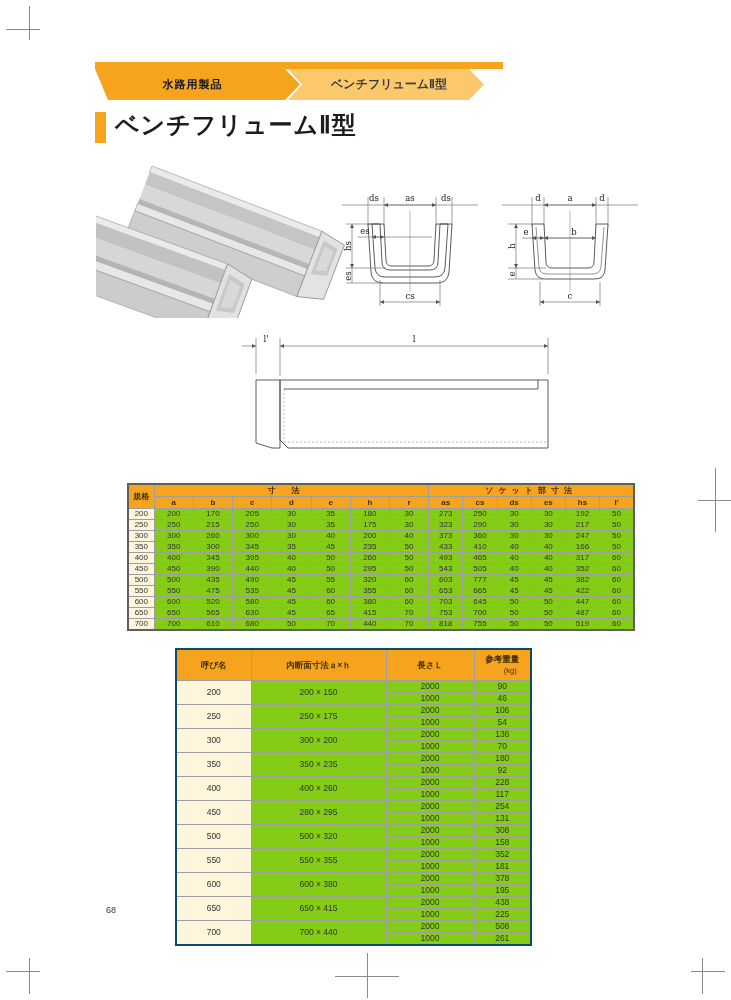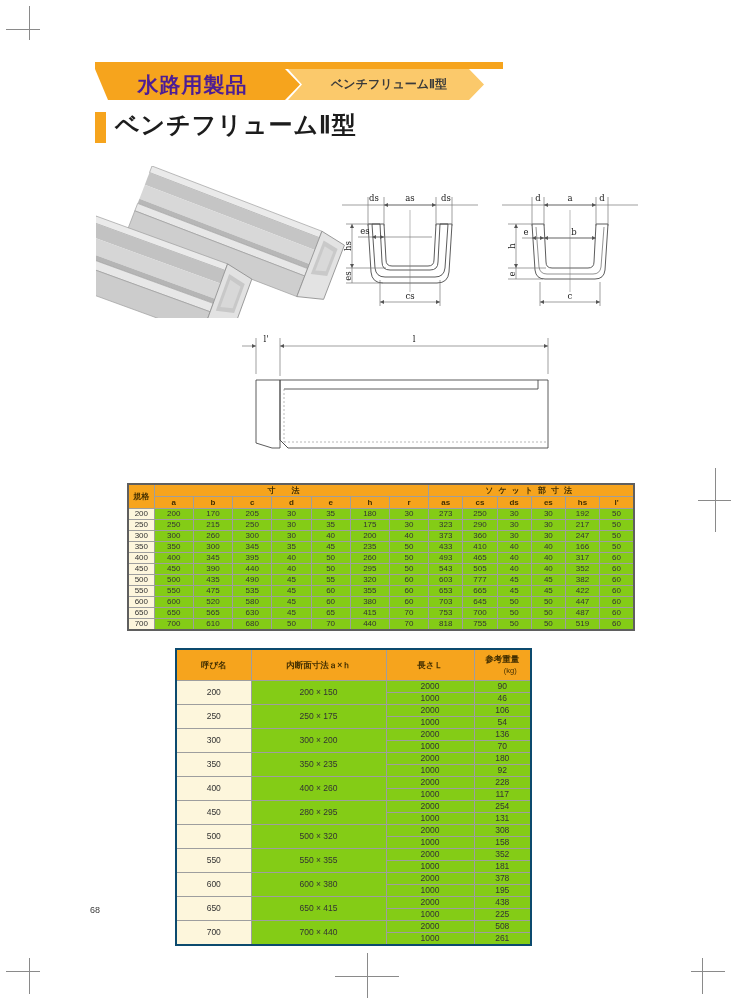--- a/index.html
+++ b/index.html
@@ -7,21 +7,21 @@
         font-family:"Liberation Sans", sans-serif;color:#222;}
   
   .mark{position:absolute;background:#8a8a8a;}
   
   .banner-strip{position:absolute;left:95px;top:62px;width:408px;height:7px;background:#F6A41D;}
   .arrow{position:absolute;top:69px;height:31px;display:flex;align-items:center;justify-content:center;}
   .arrow-dark{left:95px;width:205px;background:#F6A41D;
       clip-path:polygon(0 0,calc(100% - 15px) 0,100% 50%,calc(100% - 15px) 100%,13px 100%);}
   .arrow-light{left:288px;width:196px;background:#FBC96B;
       clip-path:polygon(0 0,calc(100% - 15px) 0,100% 50%,calc(100% - 15px) 100%,0 100%,14px 50%);}
-  .arrow-dark span{font-size:21px;font-weight:bold;color:#4c1d95;letter-spacing:1px;padding-right:10px;}
+  .arrow-dark span{font-size:11px;font-weight:bold;color:#0f172a;letter-spacing:1px;padding-right:10px;}
   .arrow-light span{font-size:12px;font-weight:bold;color:#3a3a3a;padding-left:6px;}
   
   .title-bar{position:absolute;left:95px;top:112px;width:11px;height:31px;background:#F6A41D;}
   .page-title{position:absolute;left:115px;top:109px;font-size:24px;font-weight:bold;color:#1c1c1c;letter-spacing:1px;}
   
   .photo{position:absolute;left:96px;top:166px;}
   .xsec{position:absolute;left:336px;top:180px;}
   .sideview{position:absolute;left:238px;top:318px;}
   svg text{font-family:"DejaVu Serif", serif;font-size:8.5px;fill:#222;}
   
@@ -34,21 +34,21 @@
   .t1 .group1{letter-spacing:16px;}
   .t1 .group2{letter-spacing:5px;}
   .t1 td.spec-cell,{background:#FDF6DC;}
   .t1 td[data-name="spec-cell"]{background:#FDF6DC;color:#333;}
   .t2{position:absolute;left:175px;top:648px;width:355px;font-size:8.5px;border:2px solid #0c4a6e;}
   .t2 th,.t2 td{border:1px solid #9e9e9e;padding:0;text-align:center;color:#333;}
   .t2 thead th{background:#F6A41D;color:#432f00;font-weight:bold;height:30px;line-height:11px;}
   .t2 td{height:11px;line-height:11px;}
   .t2 td[data-name="name-cell"]{background:#FDF6DC;}
   .unit{display:block;font-size:7.5px;font-weight:normal;margin-left:16px;}
-  .pageno{position:absolute;left:90px;top:905px;font-size:9px;color:#3a3a3a;}
+  .pageno{position:absolute;left:106px;top:905px;font-size:9px;color:#3a3a3a;}
 </style>
 </head>
 <body>
 
 <div class="page" data-name="catalog-page">
 
   <div class="mark" data-name="crop-mark-top-left-h" style="left:6px;top:29px;width:34px;height:1px;"></div>
   <div class="mark" data-name="crop-mark-top-left-v" style="left:29px;top:6px;width:1px;height:34px;"></div>
   <div class="mark" data-name="crop-mark-bottom-left-h" style="left:6px;top:971px;width:34px;height:1px;"></div>
   <div class="mark" data-name="crop-mark-bottom-left-v" style="left:29px;top:958px;width:1px;height:36px;"></div>

